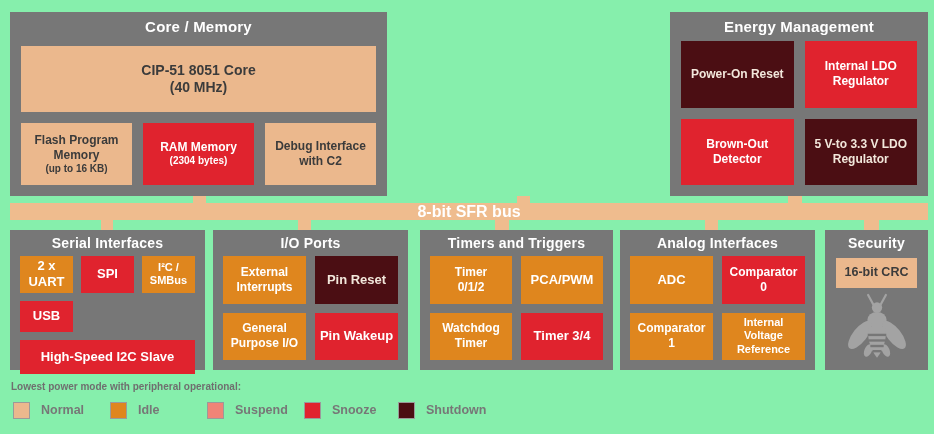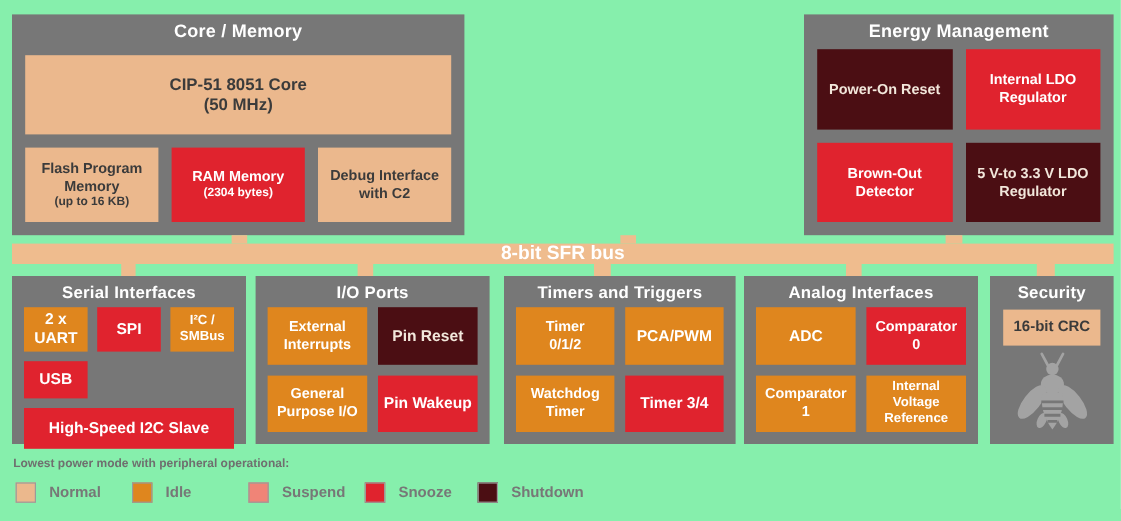--- a/index.html
+++ b/index.html
@@ -64,21 +64,21 @@
 </head>
 <body>
 
 <div class="stage">
 
   <section class="panel" id="p-core">
     <div class="panel-title">Core / Memory</div>
     <div class="core-body">
       <div class="block cpu mode-normal">
         <span>CIP-51 8051 Core</span>
-        <span>(50 MHz)</span>
+        <span>(40 MHz)</span>
       </div>
       <div class="core-row">
         <div class="block mode-normal">
           <span>Flash Program Memory</span>
           <span class="sub">(up to 16 KB)</span>
         </div>
         <div class="block mode-snooze">
           <span>RAM Memory</span>
           <span class="sub">(2304 bytes)</span>
         </div>

